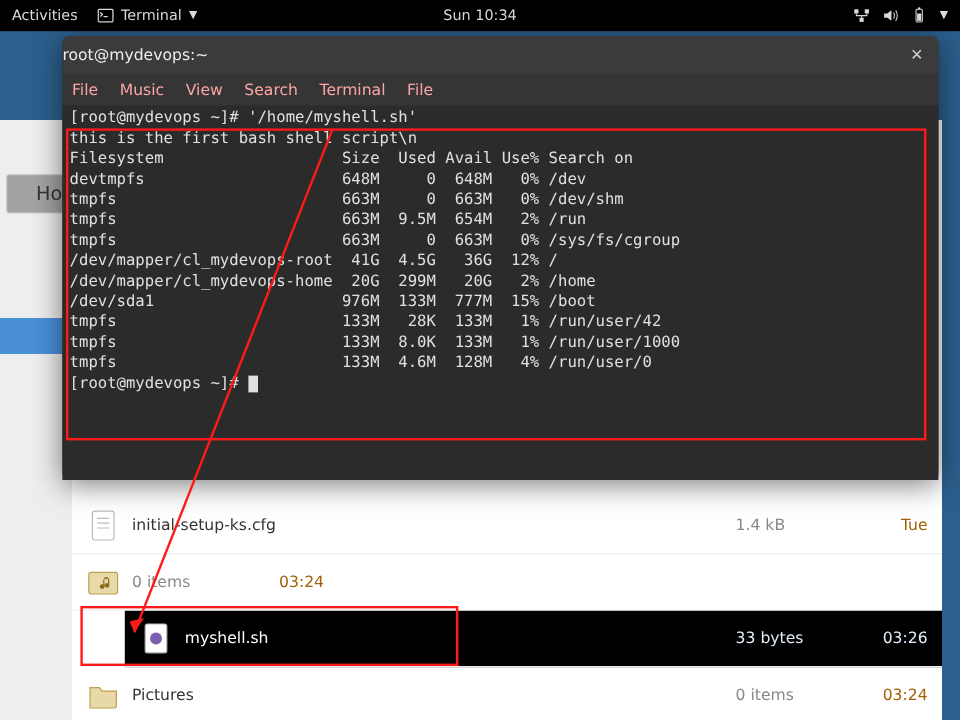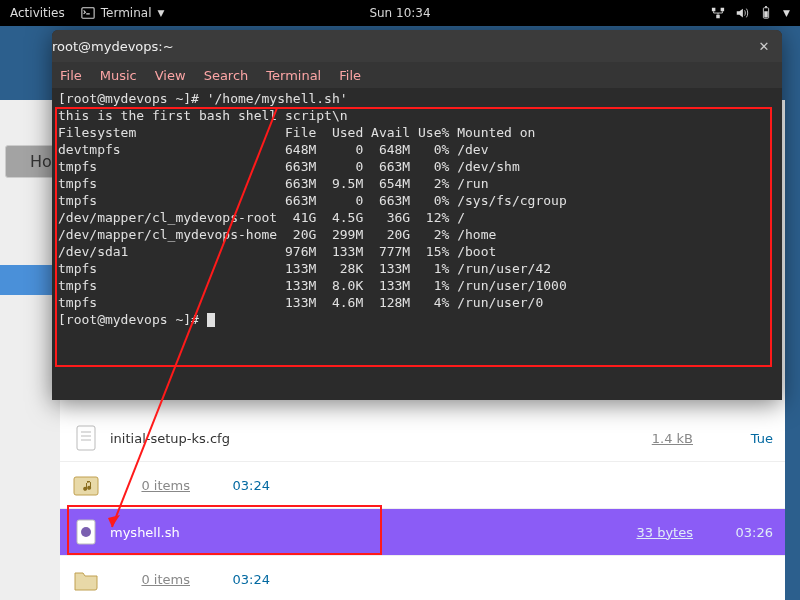--- a/index.html
+++ b/index.html
@@ -52,26 +52,26 @@
   left: 60px; top: 315px; right: 0;
   background: #fff;
 }
 .fm-row {
   display: flex; align-items: center;
   padding: 9px 12px;
   border-bottom: 1px solid #eee;
   font-size: 13px;
 }
 .fm-row.selected {
-  background: #8b5cf6; color: #fff;
+  background: #000000; color: #fff; margin-left: 44px;
 }
 .fm-icon { width: 28px; height: 28px; margin-right: 10px; display:flex;align-items:center;justify-content:center; }
 .fm-name { flex: 1; }
-.fm-size { width: 80px; text-align: right; color: #888; text-decoration: underline; }
-.fm-time { width: 60px; text-align: right; color: #0369a1; margin-left: 20px; }
+.fm-size { width: 80px; text-align: left; color: #888; }
+.fm-time { width: 60px; text-align: right; color: #a16207; margin-left: 20px; }
 .fm-row.selected .fm-size, .fm-row.selected .fm-time { color: #e0ecf8; }
 .terminal {
   position: absolute;
   left: 52px; top: 30px;
   width: 730px; height: 370px;
   background: #2e2e2e;
   border-radius: 6px;
   box-shadow: 0 4px 24px rgba(0,0,0,.5);
   display: flex; flex-direction: column;
 }
@@ -209,20 +209,21 @@
         <span class="fm-name">myshell.sh</span>
         <span class="fm-size">33 bytes</span>
         <span class="fm-time">03:26</span>
       </div>
       <div class="fm-row">
         <span class="fm-icon">
           <svg width="26" height="24" viewBox="0 0 26 24">
             <path d="M2 6h8l2 3h12v12a2 2 0 01-2 2H2z" fill="#e8d9a8" stroke="#c0a050"></path>
           </svg>
         </span>
+        <span class="fm-name">Pictures</span>
         <span class="fm-size">0 items</span>
         <span class="fm-time">03:24</span>
       </div>
     </div>
 </div>
 
 <div class="terminal">
   <div class="term-titlebar">
     <span>root@mydevops:~</span>
     <span class="term-close">✕</span>
@@ -231,21 +232,21 @@
 
   <span class="term-menu-item">File</span>
       <span class="term-menu-item">Music</span>
       <span class="term-menu-item">View</span>
       <span class="term-menu-item">Search</span>
       <span class="term-menu-item">Terminal</span>
       <span class="term-menu-item">File</span>
     </div>
   <div class="term-body"><span><span>[root@mydevops ~]#</span><span> '/home/myshell.sh'</span></span>
 <span>this is the first bash shell script\n</span>
-<span>Filesystem                   File  Used Avail Use% Mounted on</span>
+<span>Filesystem                   Size  Used Avail Use% Search on</span>
 <span>devtmpfs                     648M     0  648M   0% /dev
 tmpfs                        663M     0  663M   0% /dev/shm
 tmpfs                        663M  9.5M  654M   2% /run
 tmpfs                        663M     0  663M   0% /sys/fs/cgroup
 /dev/mapper/cl_mydevops-root  41G  4.5G   36G  12% /
 /dev/mapper/cl_mydevops-home  20G  299M   20G   2% /home
 /dev/sda1                    976M  133M  777M  15% /boot
 tmpfs                        133M   28K  133M   1% /run/user/42
 tmpfs                        133M  8.0K  133M   1% /run/user/1000
 tmpfs                        133M  4.6M  128M   4% /run/user/0</span>

